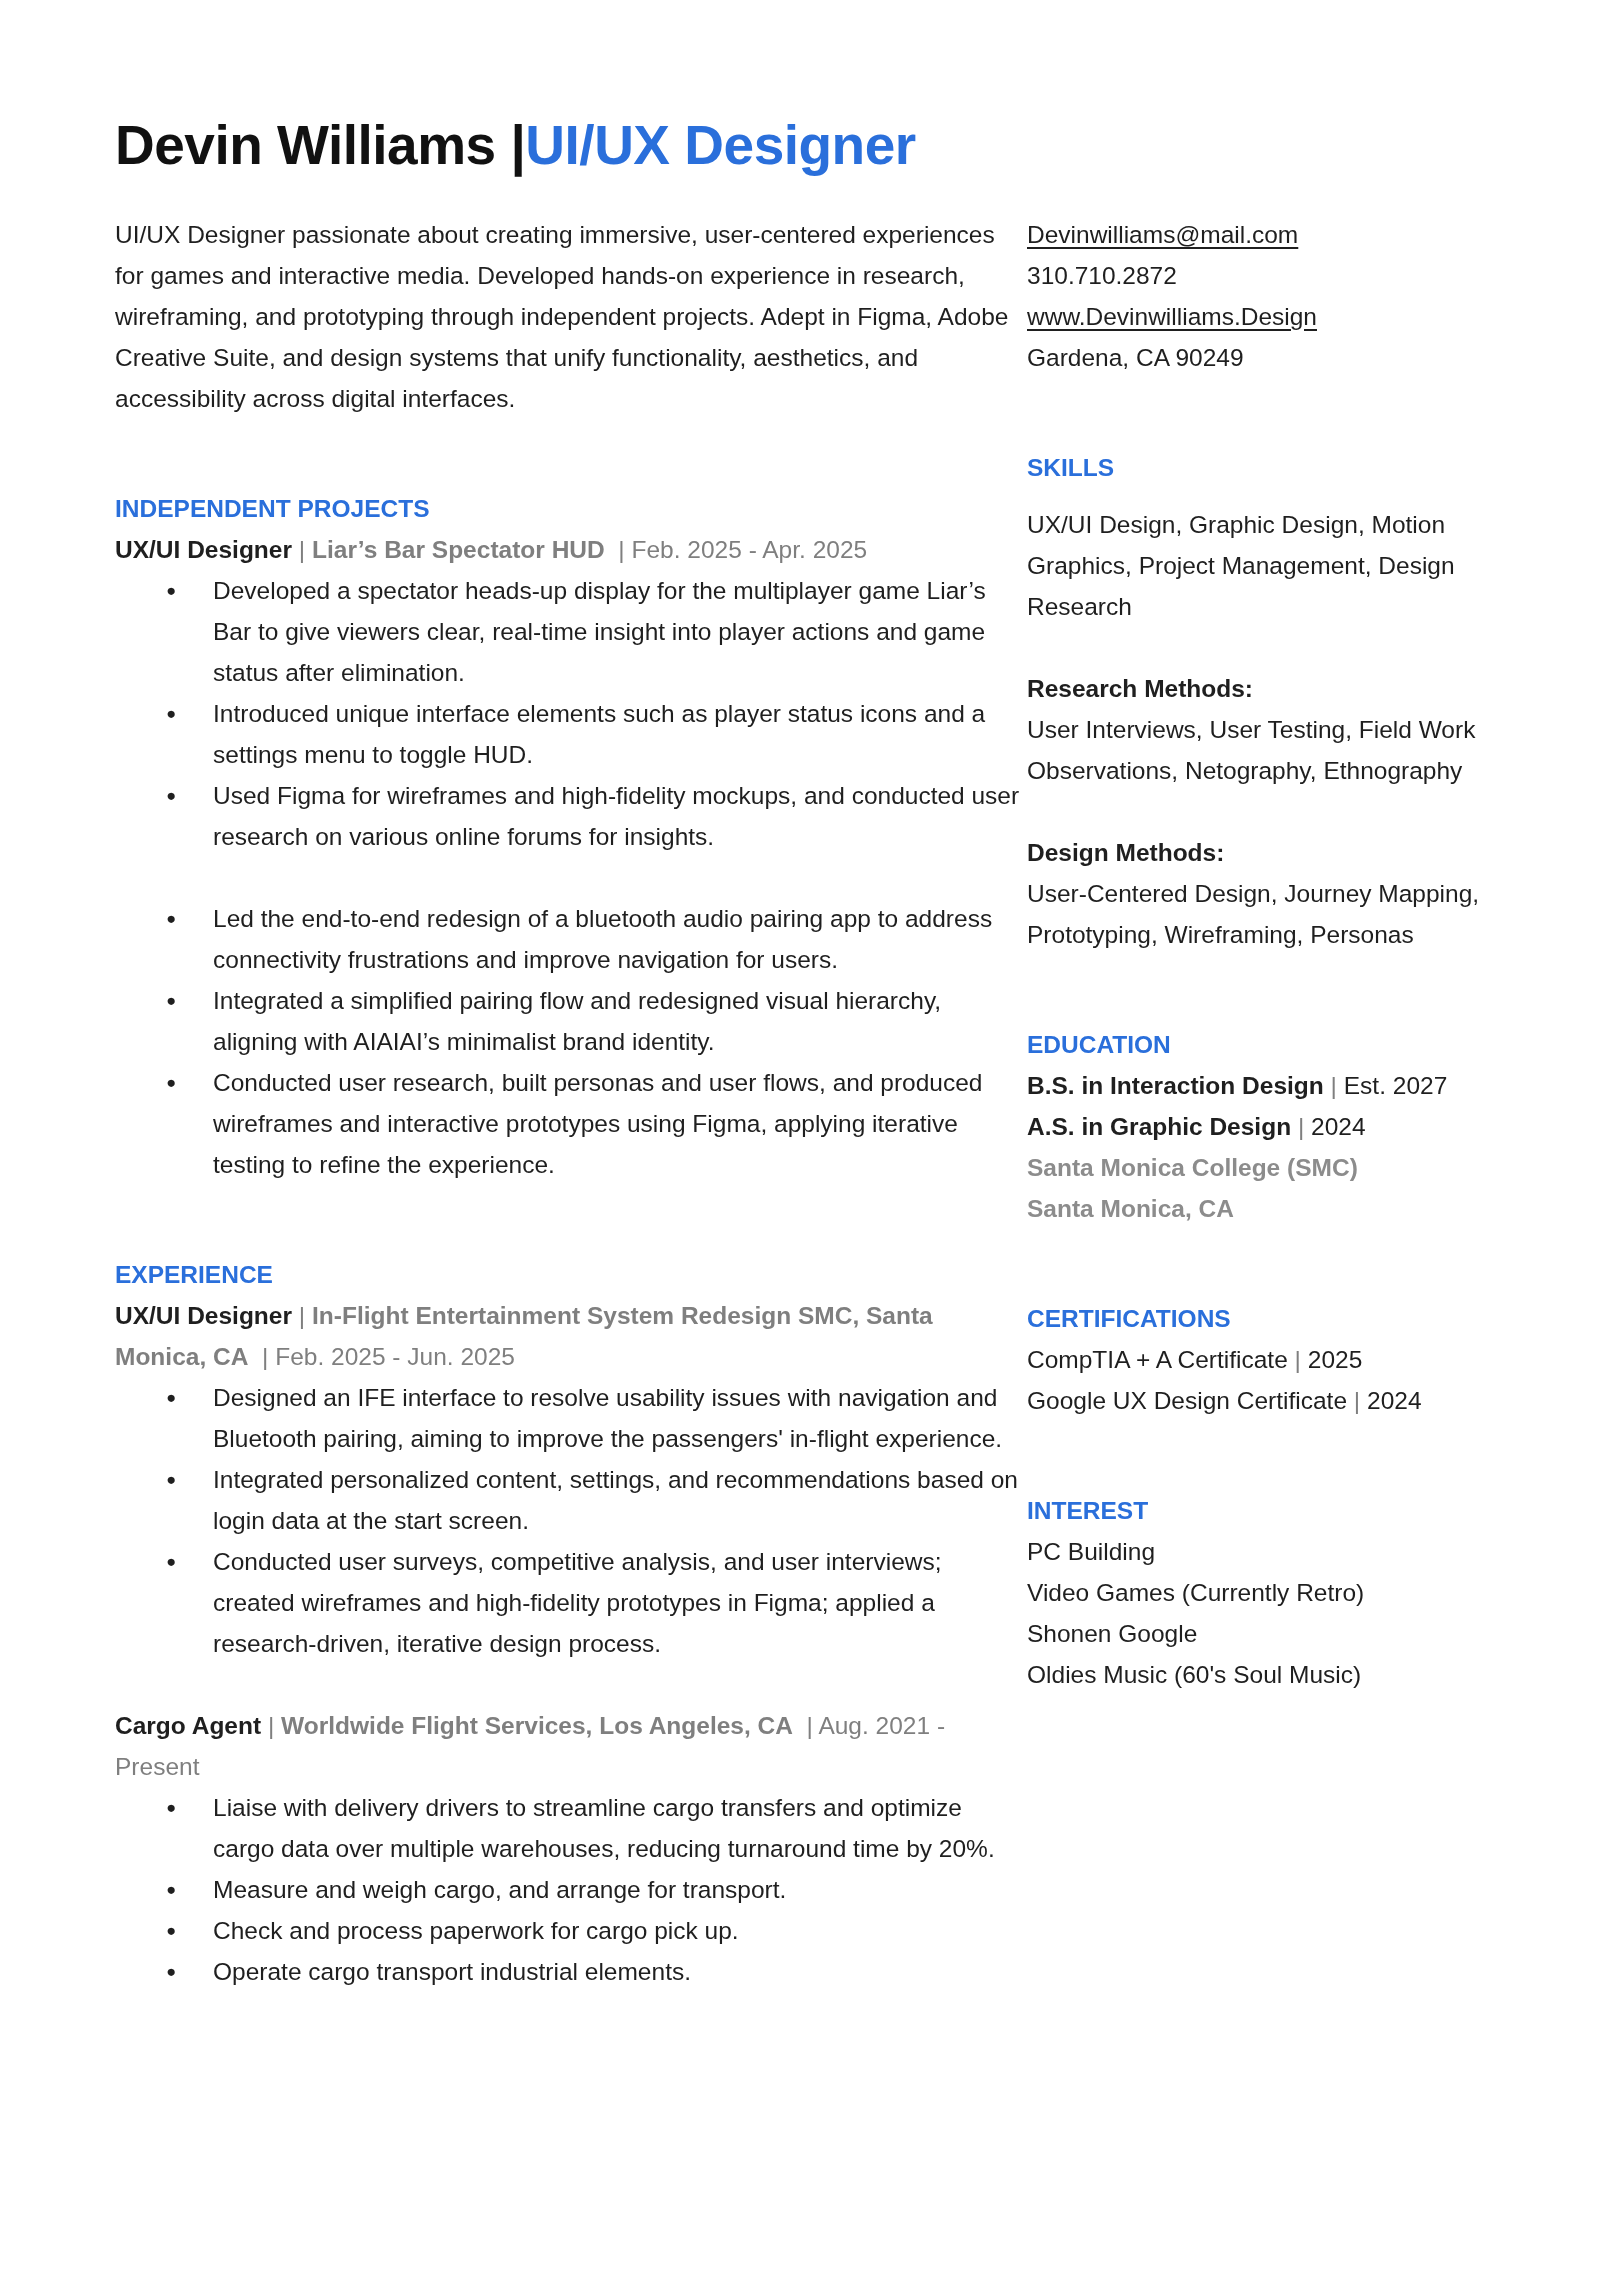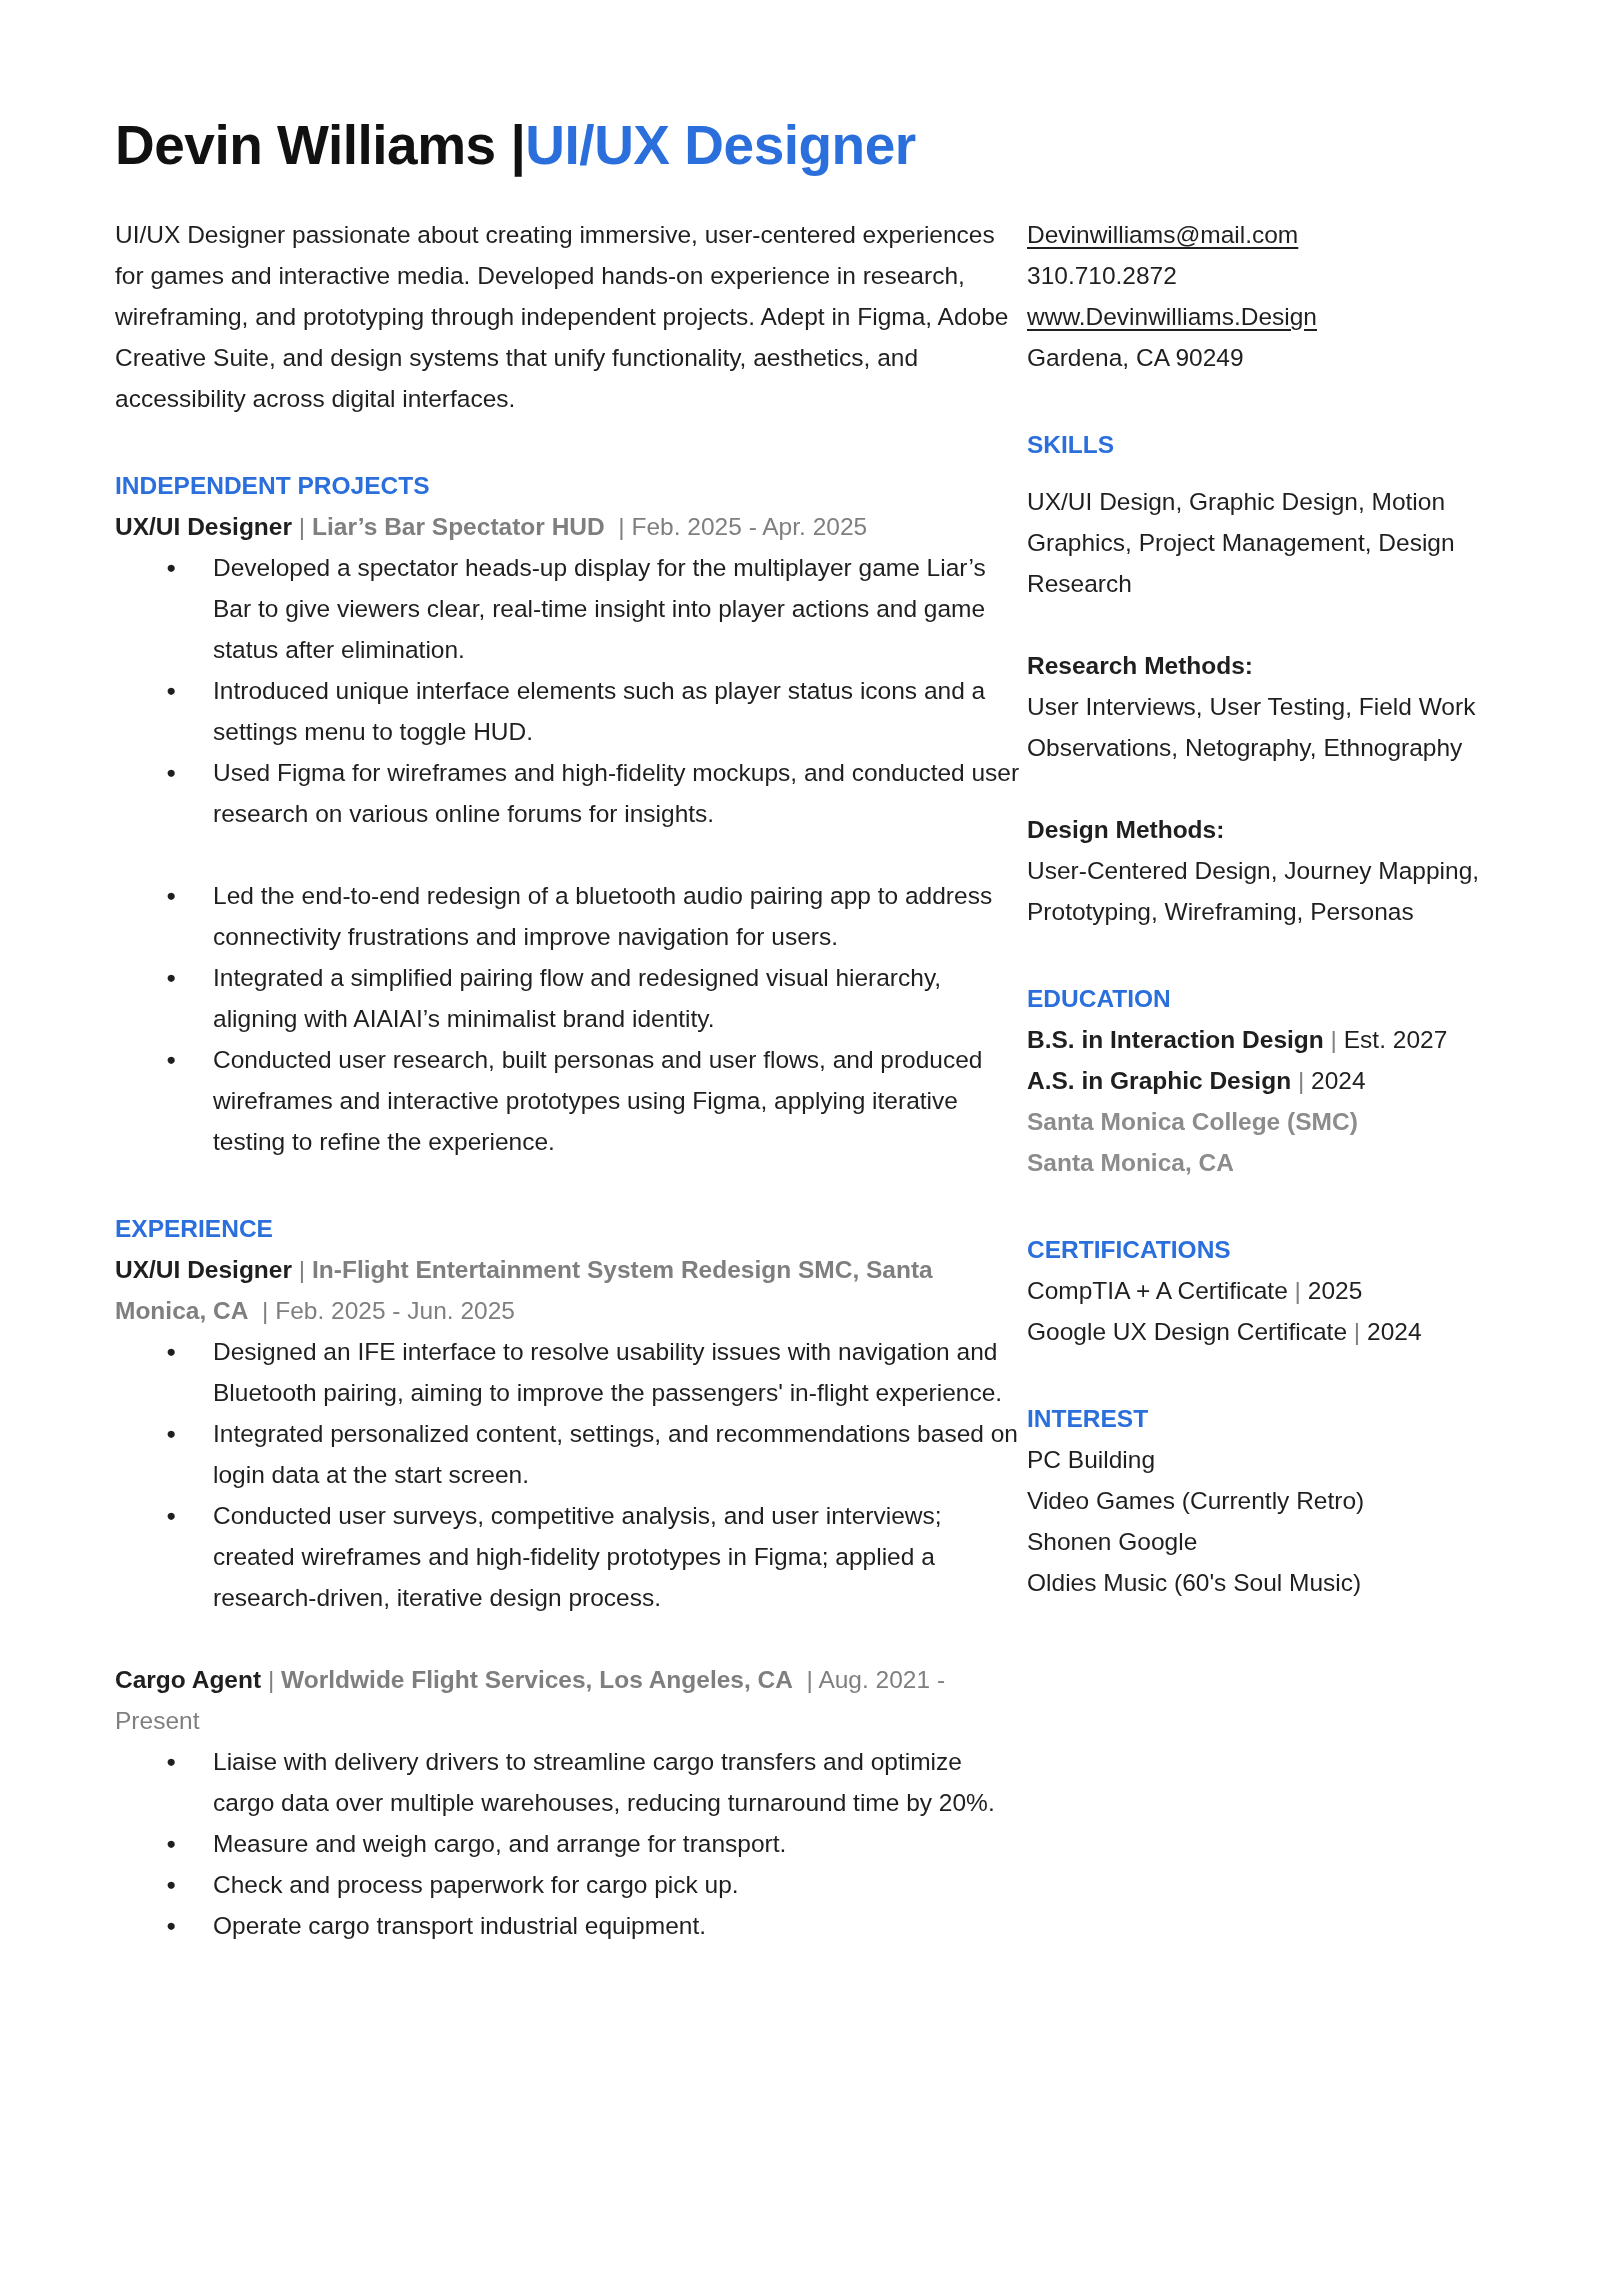--- a/index.html
+++ b/index.html
@@ -24,21 +24,21 @@
   }
   .page-title .role { color: var(--accent, #2a6fdb); }
   .columns { display: flex; align-items: flex-start; }
   .col-left { width: 912px; flex: 0 0 auto; }
   .col-right { flex: 1 1 auto; min-width: 0; }
   .section-heading {
     color: var(--accent, #2a6fdb);
     font-weight: 700;
     font-size: 24.5px;
     line-height: 41px;
-    margin-top: 46px;
+    margin-top: 69px;
   }
   .job + .job { margin-top: 41px; }
   .job-title { font-weight: 700; color: #1f1f1f; }
   .job-sep { color: var(--gray, #7f7f7f); }
   .job-subtitle { font-weight: 700; color: var(--gray, #7f7f7f); }
   .job-dates { color: var(--gray, #7f7f7f); }
   ul.bullets { list-style: none; }
   ul.bullets li {
     position: relative;
     padding-left: 98px;
@@ -100,21 +100,21 @@
             <li class="bullet">Integrated personalized content, settings, and recommendations based on login data at the start screen.</li>
             <li class="bullet">Conducted user surveys, competitive analysis, and user interviews; created wireframes and high-fidelity prototypes in Figma; applied a research-driven, iterative design process.</li>
           </ul>
         </div>
         <div class="job">
           <p class="job-line"><span class="job-title">Cargo Agent</span><span class="job-sep"> | </span><span class="job-subtitle">Worldwide Flight Services, Los Angeles, CA</span><span class="job-sep">&nbsp; | </span><span class="job-dates">Aug. 2021 - Present</span></p>
           <ul class="bullets">
             <li class="bullet">Liaise with delivery drivers to streamline cargo transfers and optimize cargo data over multiple warehouses, reducing turnaround time by 20%.</li>
             <li class="bullet">Measure and weigh cargo, and arrange for transport.</li>
             <li class="bullet">Check and process paperwork for cargo pick up.</li>
-            <li class="bullet">Operate cargo transport industrial equipment.</li>
+            <li class="bullet">Operate cargo transport industrial elements.</li>
           </ul>
         </div>
       </section>
     </div>
 
   <div class="col-right">
     <div class="contact">
       <p><a href="#">Devinwilliams@mail.com</a></p>
       <p>310.710.2872</p>
       <p><a href="#">www.Devinwilliams.Design</a></p>

